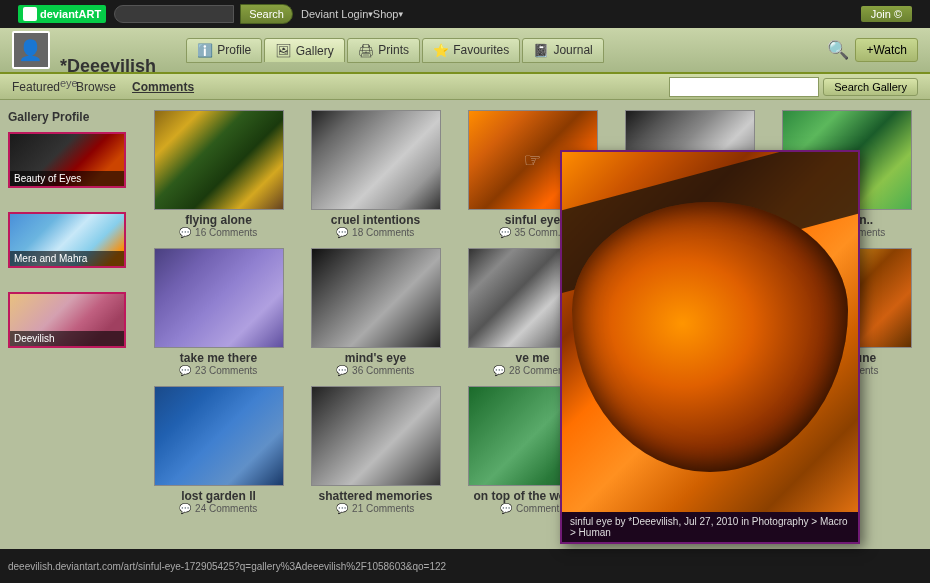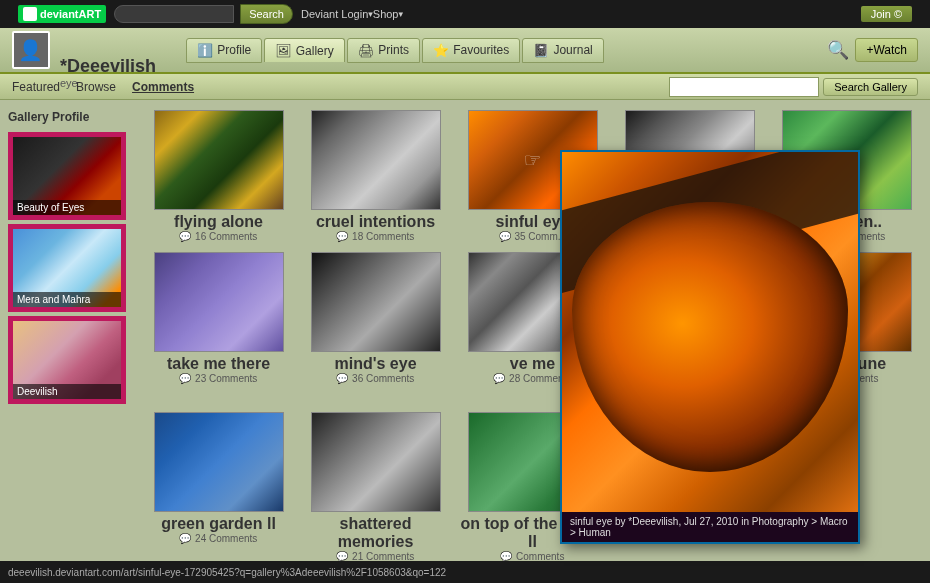--- a/index.html
+++ b/index.html
@@ -193,26 +193,26 @@
       flex-shrink: 0;
     }
     #sidebar h3 {
       font-size: 12px;
       font-weight: bold;
       color: #333;
       margin-bottom: 8px;
     }
     .folder-item {
       position: relative;
-      margin-bottom: 4px;
+      margin-bottom: 24px;
       cursor: pointer;
       width: 118px;
-      height: 88px;
+      height: 56px;
       overflow: hidden;
-      border: 5px solid #be185d;
+      border: 2px solid #be185d;
     }
     .folder-thumb {
       width: 100%;
       height: 100%;
       display: flex;
       align-items: center;
       justify-content: center;
       font-size: 28px;
     }
     .folder-label {
@@ -248,21 +248,21 @@
       width: 130px;
       height: 100px;
       display: flex;
       align-items: center;
       justify-content: center;
       border: 1px solid #888;
       overflow: hidden;
       margin: 0 auto;
     }
     .gallery-item .title {
-      font-size: 16px;
+      font-size: 12px;
       color: #333;
       margin-top: 3px;
       font-weight: bold;
     }
     .gallery-item .comments {
       font-size: 10px;
       color: #555;
       display: flex;
       align-items: center;
       justify-content: center;
@@ -285,21 +285,21 @@
     .eye-bw5 { background: linear-gradient(135deg, #222, #555, #888, #bbb, #777, #333); }
     .eye-green2 { background: linear-gradient(135deg, #1a6a2a, #3a8a4a, #5aaa6a, #2a7a3a, #1a5a2a); }
 
     
     #preview-popup {
       position: absolute;
       top: 50px;
       left: 560px;
       width: 300px;
       background: #701a75;
-      border: 2px solid #0369a1;
+      border: 2px solid #701a75;
       box-shadow: 4px 4px 12px rgba(0,0,0,0.5);
       z-index: 100;
     }
     #preview-popup .preview-image {
       width: 100%;
       height: 360px;
       background: linear-gradient(135deg, #ff8c00, #cc5500, #8b3000, #ff7000, #ff9020, #d06000, #8b4000, #e07010);
       position: relative;
       overflow: hidden;
     }
@@ -334,21 +334,21 @@
     
     #bottombar {
       position: fixed;
       bottom: 0;
       left: 0;
       right: 0;
       background: #1a1a1a;
       color: #888;
       font-size: 10px;
       padding: 2px 8px;
-      height: 22px;
+      height: 34px;
       display: flex;
       align-items: center;
     }
     #bottombar a { color: #aaa; text-decoration: none; }
   </style>
 </head>
 <body>
 
 <div id="topbar">
   <div class="logo">
@@ -467,21 +467,21 @@
       <div class="title">When I first saw you</div>
       <div class="comments"><span class="comment-icon">💬</span>Comments</div>
     </div>
     <div class="gallery-item">
       <div class="gallery-thumb eye-warm"></div>
       <div class="title">warm june</div>
       <div class="comments"><span class="comment-icon">💬</span>Comments</div>
     </div>
     <div class="gallery-item">
       <div class="gallery-thumb eye-blue"></div>
-      <div class="title">green garden ll</div>
+      <div class="title">lost garden ll</div>
       <div class="comments"><span class="comment-icon">💬</span>24 Comments</div>
     </div>
     <div class="gallery-item">
       <div class="gallery-thumb eye-bw5"></div>
       <div class="title">shattered memories</div>
       <div class="comments"><span class="comment-icon">💬</span>21 Comments</div>
     </div>
     <div class="gallery-item">
       <div class="gallery-thumb eye-green2"></div>
       <div class="title">on top of the world ll</div>

